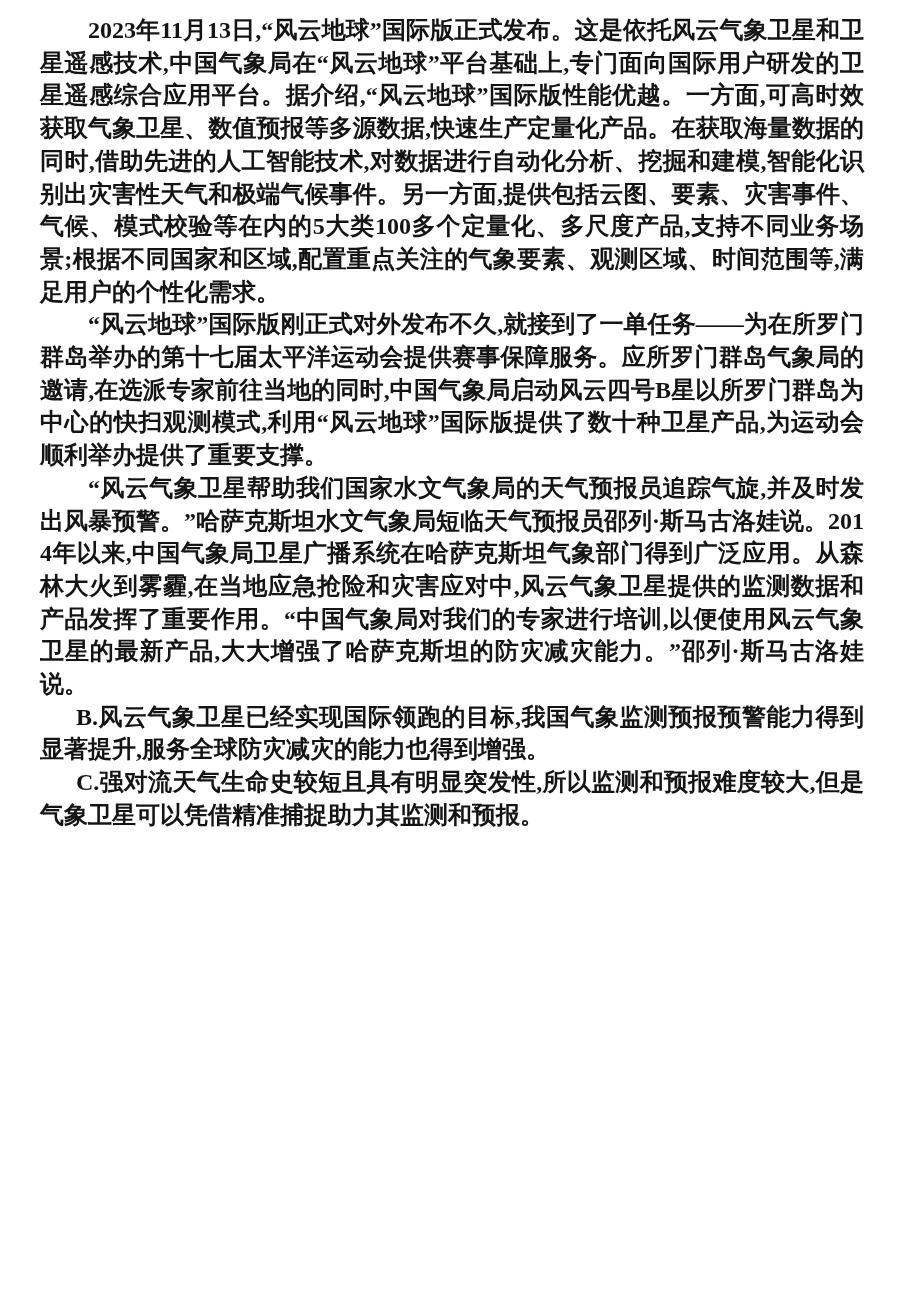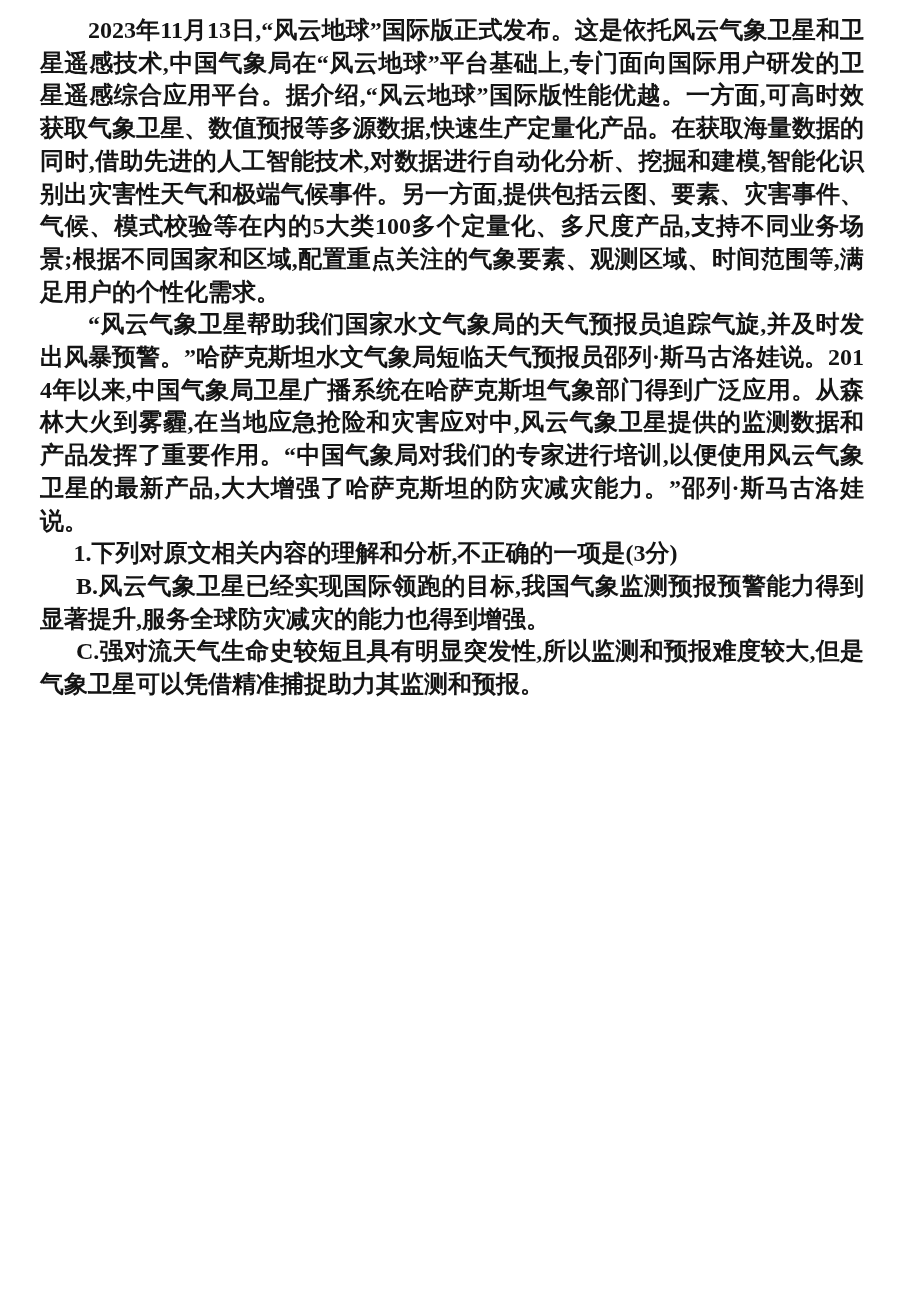--- a/index.html
+++ b/index.html
@@ -37,20 +37,20 @@
   .attribution { text-indent: 2.2em; }
   .stem { text-indent: 1.4em; }
   .option { text-indent: 1.5em; }
 </style>
 </head>
 <body>
 
 <div class="page">
   <div class="content">
     <p class="para">2023年11月13日,“风云地球”国际版正式发布。这是依托风云气象卫星和卫星遥感技术,中国气象局在“风云地球”平台基础上,专门面向国际用户研发的卫星遥感综合应用平台。据介绍,“风云地球”国际版性能优越。一方面,可高时效获取气象卫星、数值预报等多源数据,快速生产定量化产品。在获取海量数据的同时,借助先进的人工智能技术,对数据进行自动化分析、挖掘和建模,智能化识别出灾害性天气和极端气候事件。另一方面,提供包括云图、要素、灾害事件、气候、模式校验等在内的5大类100多个定量化、多尺度产品,支持不同业务场景;根据不同国家和区域,配置重点关注的气象要素、观测区域、时间范围等,满足用户的个性化需求。</p>
+    <p class="para">“风云地球”国际版刚正式对外发布不久,就接到了一单任务——为在所罗门群岛举办的第十七届太平洋运动会提供赛事保障服务。应所罗门群岛气象局的邀请,在选派专家前往当地的同时,中国气象局启动风云四号B星以所罗门群岛为中心的快扫观测模式,利用“风云地球”国际版提供了数十种卫星产品,为运动会顺利举办提供了重要支撑。</p>
     <p class="para">“风云气象卫星帮助我们国家水文气象局的天气预报员追踪气旋,并及时发出风暴预警。”哈萨克斯坦水文气象局短临天气预报员邵列·斯马古洛娃说。2014年以来,中国气象局卫星广播系统在哈萨克斯坦气象部门得到广泛应用。从森林大火到雾霾,在当地应急抢险和灾害应对中,风云气象卫星提供的监测数据和产品发挥了重要作用。“中国气象局对我们的专家进行培训,以便使用风云气象卫星的最新产品,大大增强了哈萨克斯坦的防灾减灾能力。”邵列·斯马古洛娃说。</p>
-    <p class="stem">1.下列对原文相关内容的理解和分析,不正确的一项是(3分)</p>
     <p class="option">B.风云气象卫星已经实现国际领跑的目标,我国气象监测预报预警能力得到显著提升,服务全球防灾减灾的能力也得到增强。</p>
     <p class="option">C.强对流天气生命史较短且具有明显突发性,所以监测和预报难度较大,但是气象卫星可以凭借精准捕捉助力其监测和预报。</p>
 
   </div>
 
 </div>
 
 </body></html>

